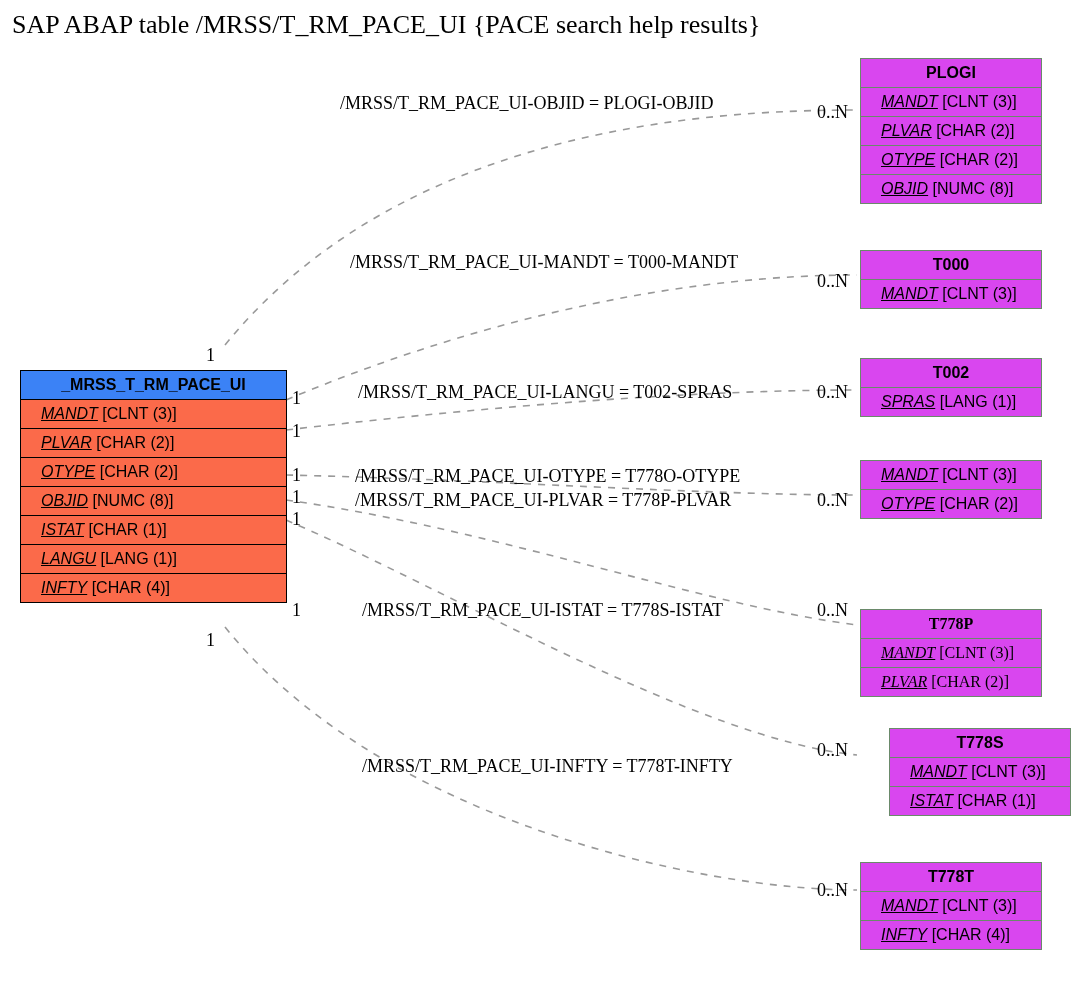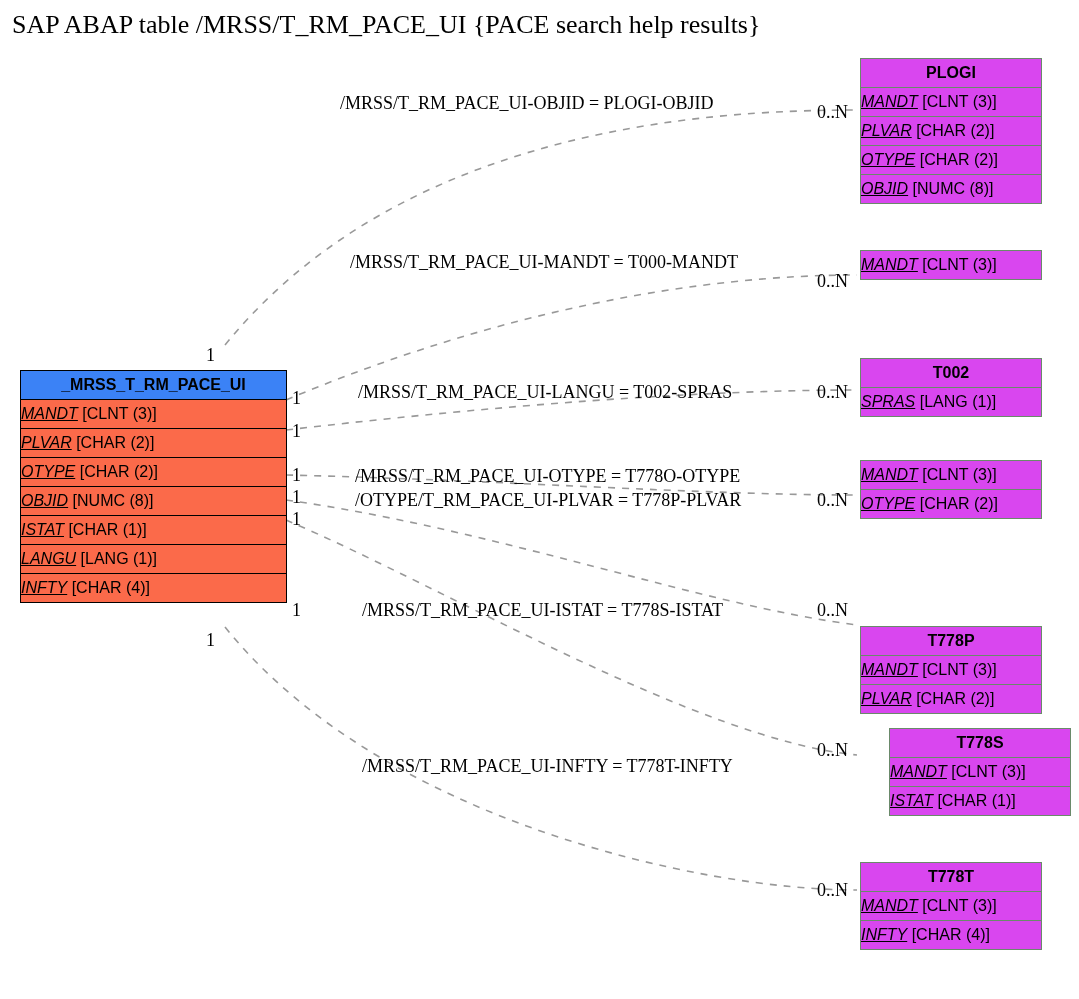--- a/index.html
+++ b/index.html
@@ -31,21 +31,21 @@
     border: 1px solid #000;
   }
   .entity .hdr {
     font-weight: bold;
     text-align: center;
     padding: 5px 8px;
     border-bottom: 1px solid #000;
     white-space: nowrap;
   }
   .entity .fld {
-    padding: 5px 0;
+    padding: 5px 20px;
     border-bottom: 1px solid #000;
     white-space: nowrap;
   }
   .entity .fld:last-child {
     border-bottom: none;
   }
   .entity .fld .fname {
     font-style: italic;
     text-decoration: underline;
   }
@@ -121,34 +121,35 @@
 
   <div class="entity ref-entity" style="left:860px; top:58px; width:180px;">
     <div class="hdr">PLOGI</div>
     <div class="fld"><span class="fname">MANDT</span> <span class="ftype">[CLNT (3)]</span></div>
     <div class="fld"><span class="fname">PLVAR</span> <span class="ftype">[CHAR (2)]</span></div>
     <div class="fld"><span class="fname">OTYPE</span> <span class="ftype">[CHAR (2)]</span></div>
     <div class="fld"><span class="fname">OBJID</span> <span class="ftype">[NUMC (8)]</span></div>
   </div>
 
   <div class="entity ref-entity" style="left:860px; top:250px; width:180px;">
+    <div class="hdr">T000</div>
     <div class="fld"><span class="fname">MANDT</span> <span class="ftype">[CLNT (3)]</span></div>
   </div>
 
   <div class="entity ref-entity" style="left:860px; top:358px; width:180px;">
     <div class="hdr">T002</div>
     <div class="fld"><span class="fname">SPRAS</span> <span class="ftype">[LANG (1)]</span></div>
   </div>
 
   <div class="entity ref-entity" style="left:860px; top:460px; width:180px;">
     <div class="fld"><span class="fname">MANDT</span> <span class="ftype">[CLNT (3)]</span></div>
     <div class="fld"><span class="fname">OTYPE</span> <span class="ftype">[CHAR (2)]</span></div>
   </div>
 
-  <div class="entity ref-entity" style="left:860px; top:626px; width:180px;">
+  <div class="entity ref-entity" style="left:860px; top:609px; width:180px;font-family:Liberation Serif, serif;">
     <div class="hdr">T778P</div>
     <div class="fld"><span class="fname">MANDT</span> <span class="ftype">[CLNT (3)]</span></div>
     <div class="fld"><span class="fname">PLVAR</span> <span class="ftype">[CHAR (2)]</span></div>
   </div>
 
   <div class="entity ref-entity" style="left:860px; top:728px; width:180px;margin-left:29px;">
     <div class="hdr">T778S</div>
     <div class="fld"><span class="fname">MANDT</span> <span class="ftype">[CLNT (3)]</span></div>
     <div class="fld"><span class="fname">ISTAT</span> <span class="ftype">[CHAR (1)]</span></div>
   </div>
@@ -156,21 +157,21 @@
   <div class="entity ref-entity" style="left:860px; top:862px; width:180px;">
     <div class="hdr">T778T</div>
     <div class="fld"><span class="fname">MANDT</span> <span class="ftype">[CLNT (3)]</span></div>
     <div class="fld"><span class="fname">INFTY</span> <span class="ftype">[CHAR (4)]</span></div>
   </div>
 
   <div class="lbl" style="left:340px; top:93px;">/MRSS/T_RM_PACE_UI-OBJID = PLOGI-OBJID</div>
   <div class="lbl" style="left:350px; top:252px;">/MRSS/T_RM_PACE_UI-MANDT = T000-MANDT</div>
   <div class="lbl" style="left:358px; top:382px;">/MRSS/T_RM_PACE_UI-LANGU = T002-SPRAS</div>
   <div class="lbl" style="left:355px; top:466px;">/MRSS/T_RM_PACE_UI-OTYPE = T778O-OTYPE</div>
-  <div class="lbl" style="left:355px; top:490px;">/OTYPE/T_RM_PACE_UI-PLVAR = T778P-PLVAR</div>
+  <div class="lbl" style="left:355px; top:490px;">/MRSS/T_RM_PACE_UI-PLVAR = T778P-PLVAR</div>
   <div class="lbl" style="left:362px; top:600px;">/MRSS/T_RM_PACE_UI-ISTAT = T778S-ISTAT</div>
   <div class="lbl" style="left:362px; top:756px;">/MRSS/T_RM_PACE_UI-INFTY = T778T-INFTY</div>
 
   <div class="lbl" style="left:206px; top:345px;">1</div>
   <div class="lbl" style="left:292px; top:388px;">1</div>
   <div class="lbl" style="left:292px; top:421px;">1</div>
   <div class="lbl" style="left:292px; top:465px;">1</div>
   <div class="lbl" style="left:292px; top:487px;">1</div>
   <div class="lbl" style="left:292px; top:509px;">1</div>
   <div class="lbl" style="left:292px; top:600px;">1</div>

